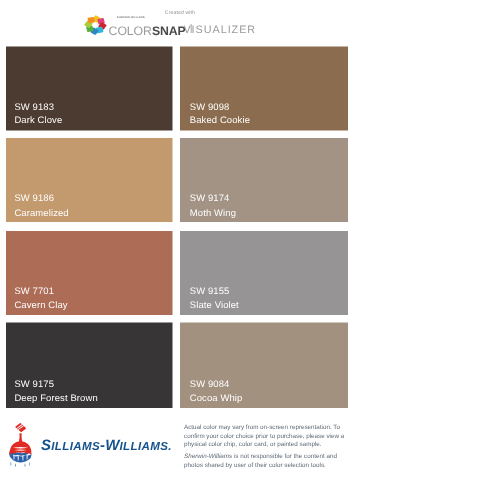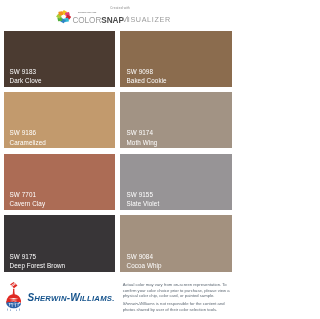--- a/index.html
+++ b/index.html
@@ -133,19 +133,19 @@
             <path d="M55.5 114 l3 0 l-.5 15 l-2.1 0 Z"></path>
           </g>
           <g fill="#2a5fa6">
             <path d="M15 135 q1.9 12 0 16 q-1.9 -5 0 -16Z"></path>
             <path d="M26.5 141 q1.9 10 0 14 q-1.9 -5 0 -14Z"></path>
             <path d="M51.5 141 q1.9 10 0 14 q-1.9 -5 0 -14Z"></path>
             <path d="M63 135 q1.9 12 0 16 q-1.9 -5 0 -16Z"></path>
           </g>
         </svg>
       </div>
-    <div class="swtext"><span>S</span><span class="sc">HERWIN</span><span>-W</span><span class="sc">ILLIAMS.</span></div>
+    <div class="swtext"><span>S</span><span class="sc">ILLIAMS</span><span>-W</span><span class="sc">ILLIAMS.</span></div>
     <div class="disc">
       <p>Actual color may vary from on-screen representation. To confirm your color choice prior to purchase, please view a physical color chip, color card, or painted sample.</p>
       <p><em>Sherwin-Williams</em><span> is not responsible for the content and photos shared by user of their color selection tools.</span></p>
     </div>
   </div>
 </div>
 
 </body></html>

